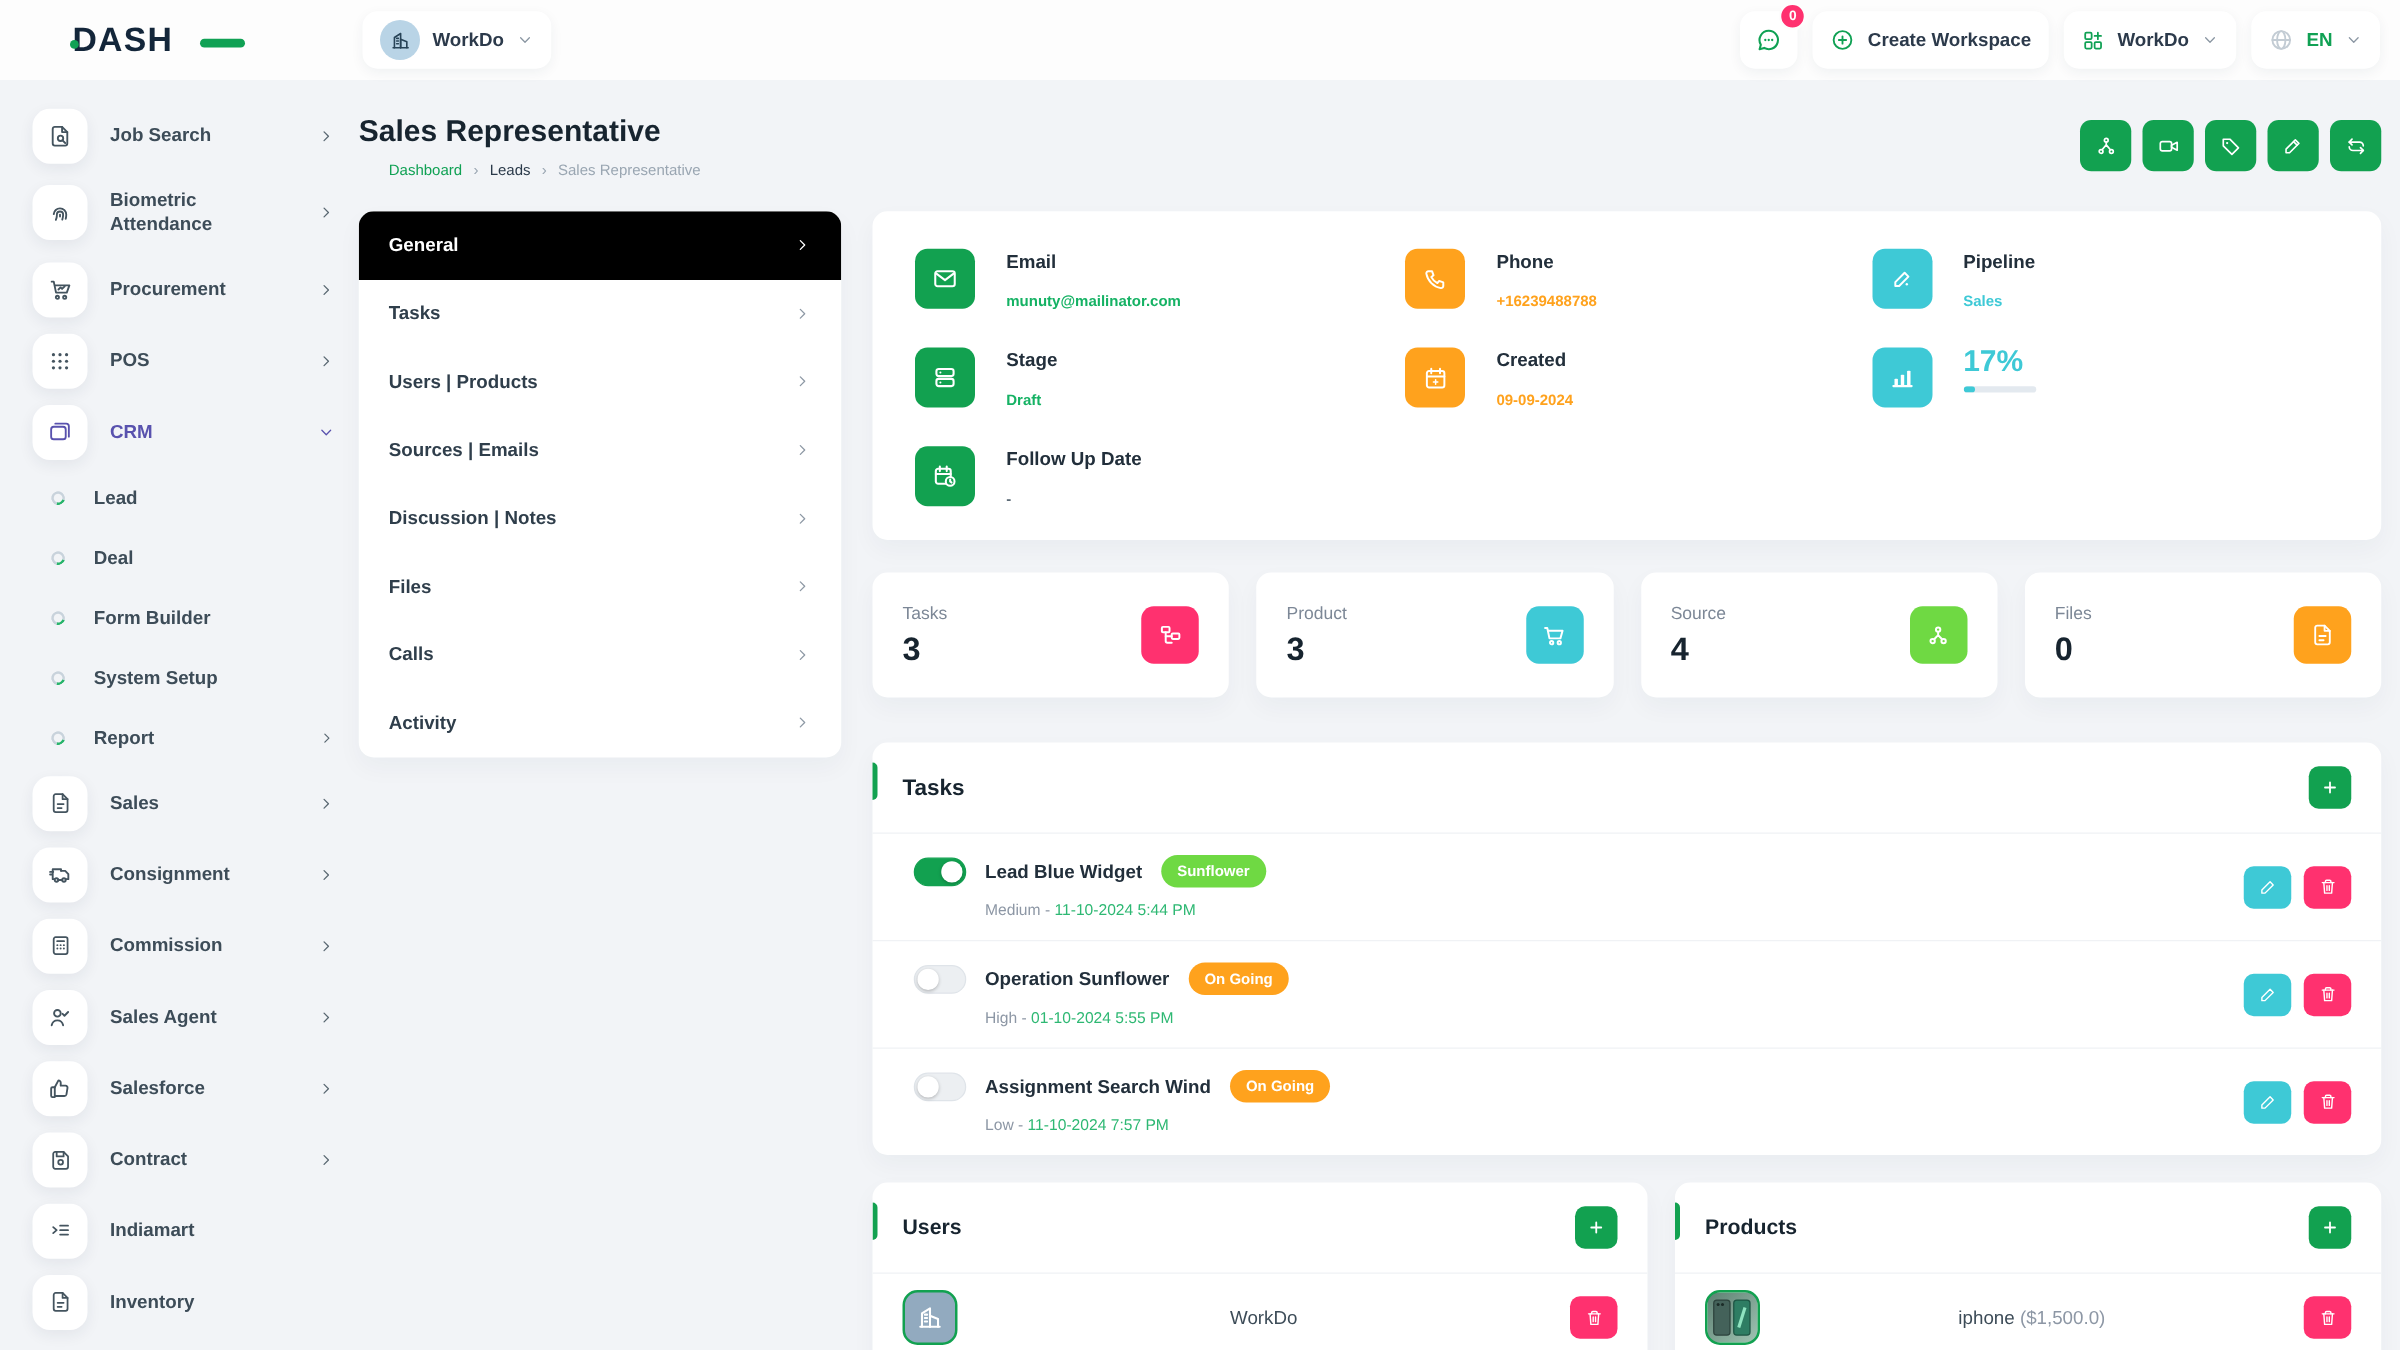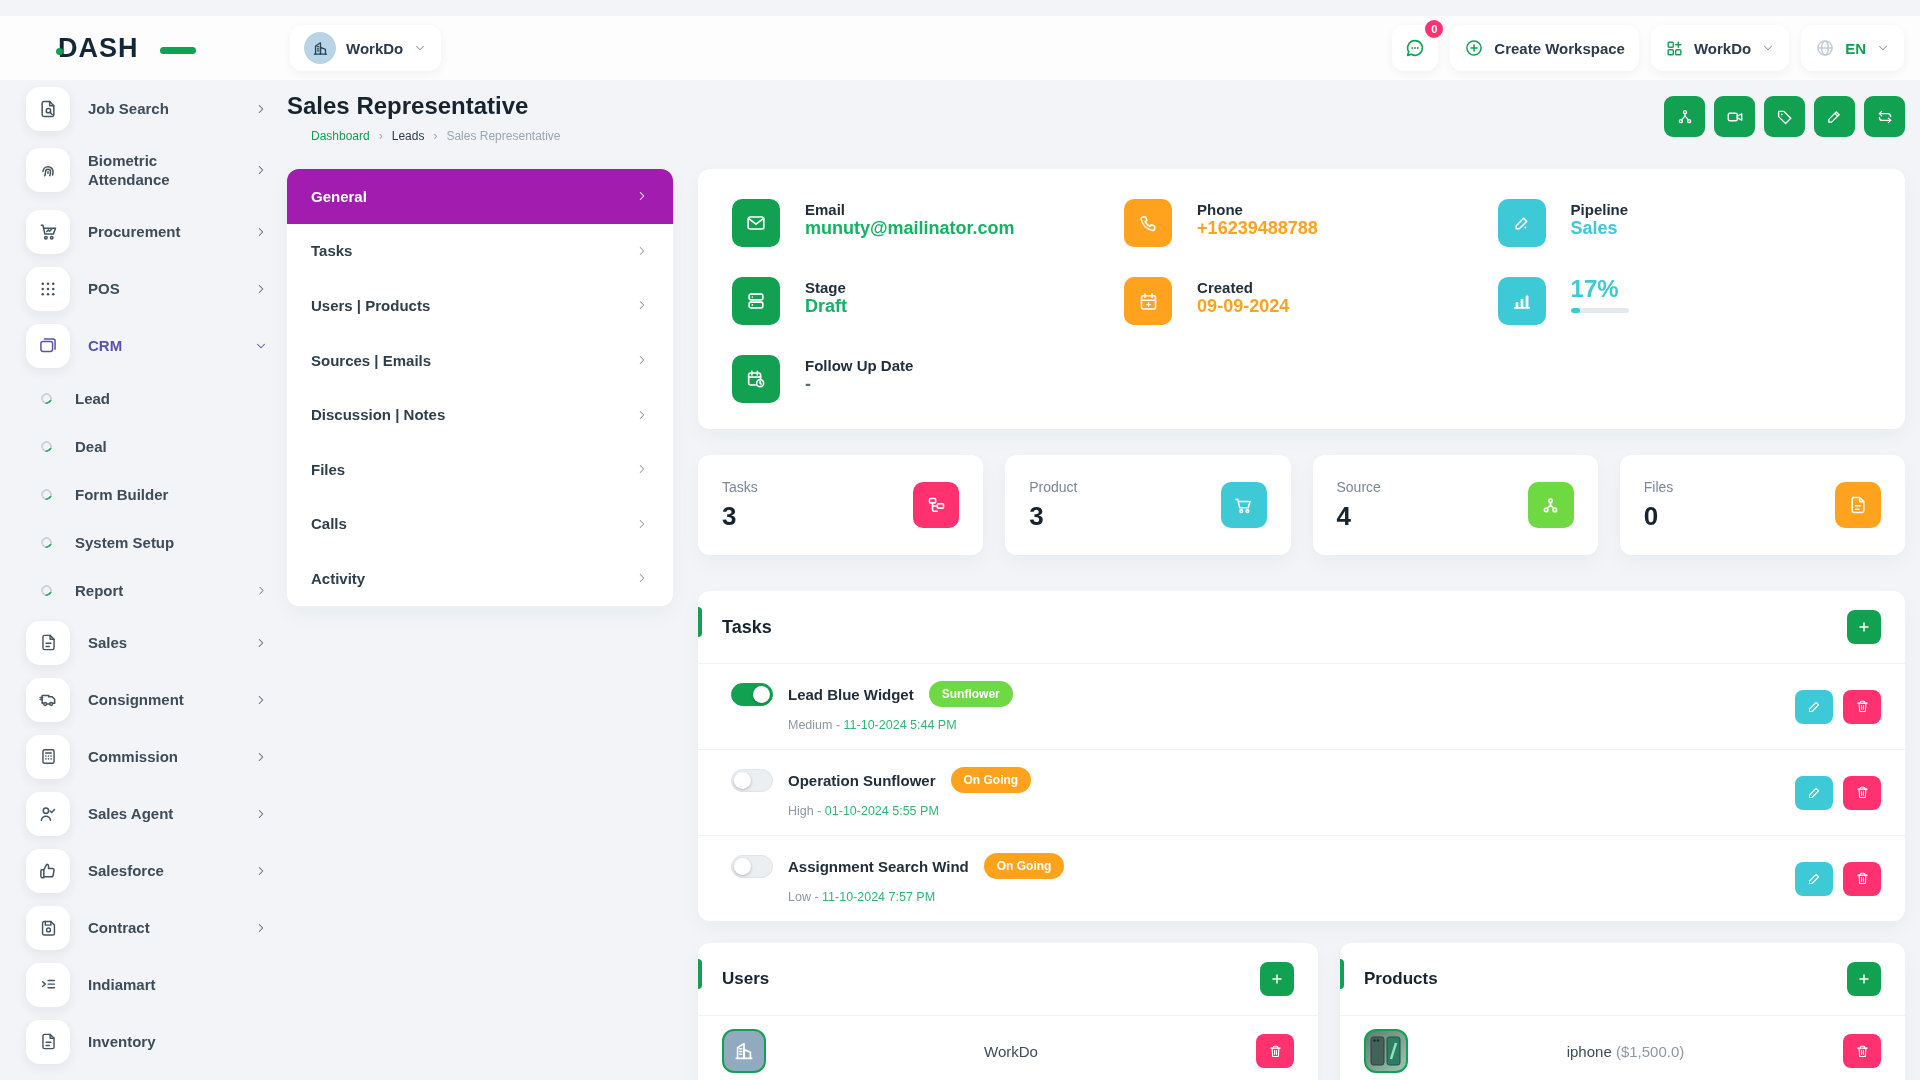--- a/index.html
+++ b/index.html
@@ -2,21 +2,21 @@
 <html><head>
 <meta charset="utf-8">
 <style>
   * { margin:0; padding:0; box-sizing:border-box; }
   html,body { width:1920px; height:1080px; overflow:hidden; }
   body { font-family:"Liberation Sans","DejaVu Sans",sans-serif; background:#f2f4f7; color:#2b3a4a; position:relative; }
   svg { display:block; }
   .ic { stroke:currentColor; fill:none; stroke-width:1.8; stroke-linecap:round; stroke-linejoin:round; }
 
   
-  .topbar { position:absolute; top:0; left:0; width:1920px; height:64px; background:#fdfdfd; display:flex; align-items:center;margin-top:16px; }
+  .topbar { position:absolute; top:0; left:0; width:1920px; height:64px; background:#fdfdfd; display:flex; align-items:center; }
   .logo { position:relative; margin-left:58px; font-size:27px; font-weight:800; letter-spacing:1px; color:#13263a; width:120px; }
   .logo::before { content:""; position:absolute; left:-2px; top:15px; width:7px; height:7px; border-radius:50%; background:#10a154; }
   .logo::after { content:""; position:absolute; right:-18px; top:14px; width:36px; height:7px; border-radius:4px; background:#10a154; }
   .pill { display:flex; align-items:center; gap:10px; background:#fff; border-radius:12px; height:46px; padding:0 14px;
           box-shadow:0 3px 10px rgba(25,45,70,.06); font-size:15px; font-weight:600; color:#2c3a4b; cursor:pointer; }
   .ws-left { margin-left:112px; }
   .ws-avatar { width:32px; height:32px; border-radius:50%; background:#b9d4e6; display:flex; align-items:center; justify-content:center; color:#274357; }
   .chev { color:#8b97a3; }
   .top-right { margin-left:auto; margin-right:16px; display:flex; align-items:center; gap:12px; }
   .icon-btn-sq { position:relative; width:46px; height:46px; border:none; background:#fff; border-radius:12px; box-shadow:0 3px 10px rgba(25,45,70,.06);
@@ -50,33 +50,33 @@
   .act-btn { width:41px; height:41px; border:none; border-radius:9px; background:#12a150; color:#fff; display:flex; align-items:center; justify-content:center; cursor:pointer; }
 
   .content { display:flex; margin-top:26px; align-items:flex-start; }
   .card { background:#fff; border-radius:12px; box-shadow:0 8px 20px rgba(25,45,70,.04); }
 
   
   .detail-menu { width:386px; flex:0 0 386px; overflow:hidden; }
   .dm-item { display:flex; align-items:center; justify-content:space-between; height:54.6px; padding:0 24px; font-size:15px; font-weight:600;
              color:#2f3e4b; cursor:pointer; }
   .dm-item .dm-chev { color:#8e99a5; }
-  .dm-item.active { background:#a21caf; color:#fff; }
+  .dm-item.active { background:#000000; color:#fff; }
   .dm-item.active .dm-chev { color:#fff; }
 
   .right-col { flex:1; margin-left:25px; }
 
   
   .info-card { padding:30px 34px 26px; display:grid; grid-template-columns:1.05fr 1fr 1fr; row-gap:30px; }
   .info-item { display:flex; align-items:flex-start; gap:25px; }
   .info-ic { width:48px; height:48px; flex:0 0 48px; border-radius:10px; display:flex; align-items:center; justify-content:center; color:#fff; }
   .bg-green { background:#12a150; } .bg-orange { background:#ffa21d; } .bg-cyan { background:#3ec9d6; }
   .bg-lgreen { background:#6fd943; } .bg-pink { background:#ff316f; }
   .info-label { font-size:15px; font-weight:700; color:#222f3b; padding-top:2px; }
-  .info-value { margin-top:0; font-size:18px; font-weight:600; }
+  .info-value { margin-top:16px; font-size:12px; font-weight:600; }
   .val-green { color:#15b264; } .val-orange { color:#ffa21d; } .val-cyan { color:#3ec9d6; } .val-dash { color:#5c6a76; }
   .pct { font-size:24px; font-weight:700; color:#3ec9d6; line-height:1; }
   .pbar { margin-top:7px; width:58px; height:5px; border-radius:3px; background:#e3e9ef; overflow:hidden; }
   .pbar-fill { height:100%; border-radius:3px; background:#3ec9d6; }
 
   
   .stats-row { display:grid; grid-template-columns:repeat(4,1fr); gap:22px; margin-top:26px; }
   .stat-card { height:100px; padding:20px 24px; display:flex; align-items:center; justify-content:space-between; }
   .stat-label { font-size:14px; color:#7c8796; }
   .stat-value { margin-top:6px; font-size:26px; font-weight:700; color:#17242f; }

